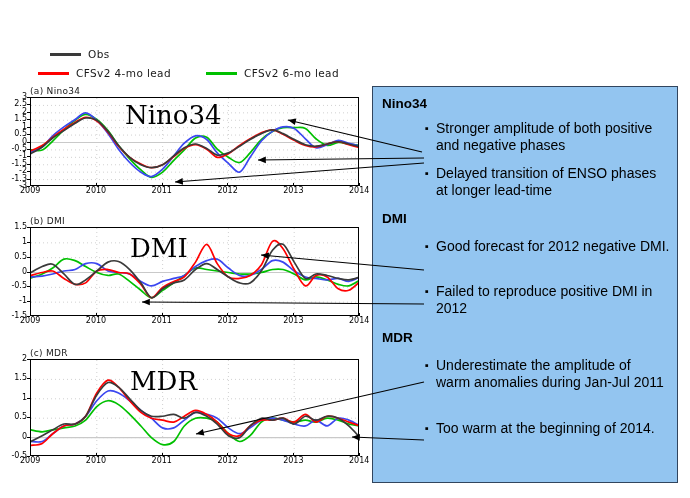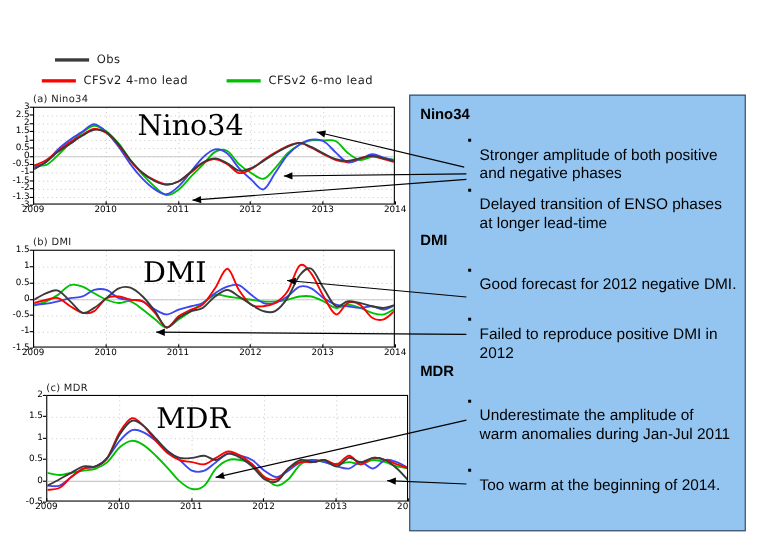--- a/index.html
+++ b/index.html
@@ -104,21 +104,21 @@
     font-size:14px;
     line-height:17px;
     color:#000;
     display:flex;
     align-items:flex-start;
   }
   .bb-marker{
     width:11px;flex:0 0 11px;
     font-size:11px;line-height:17px;color:#000;
   }
-  .bb-text{flex:1 1 auto;margin-top:12px;}
+  .bb-text{flex:1 1 auto;}
 
   
   #arrow-layer{position:absolute;left:0;top:0;width:690px;height:498px;pointer-events:none;}
 </style>
 </head>
 <body>
 
 <div id="root">
 
 
@@ -246,21 +246,21 @@
       <div class="xtick" style="left: 151.6px; top: 101px;">2011</div>
       <div style="position: absolute; background: rgb(0, 0, 0); width: 1px; height: 3px; left: 161.6px; top: 97px;"></div>
       <div class="xtick" style="left: 217.4px; top: 101px;">2012</div>
       <div style="position: absolute; background: rgb(0, 0, 0); width: 1px; height: 3px; left: 227.4px; top: 97px;"></div>
       <div class="xtick" style="left: 283.2px; top: 101px;">2013</div>
       <div style="position: absolute; background: rgb(0, 0, 0); width: 1px; height: 3px; left: 293.2px; top: 97px;"></div>
       <div class="xtick" style="left: 349px; top: 101px;">2014</div>
       <div style="position: absolute; background: rgb(0, 0, 0); width: 1px; height: 3px; left: 359px; top: 97px;"></div>
     </div>
 
-  <div class="panel" id="panelC" style="left:12px;top:348px;width:370px;height:128px;padding-left:44px;">
+  <div class="panel" id="panelC" style="left:0px;top:348px;width:370px;height:128px;padding-left:44px;">
     <div class="panel-caption" style="left:30px;top:0px;">(c) MDR</div>
     <div class="plotbox" id="boxC" style="left:30px;top:11px;width:329px;height:97px;">
         <svg width="329" height="97" class="plot-svg">
           <line x1="0" y1="77.6" x2="329" y2="77.6" stroke="#bdbdbd" stroke-width="0.7" stroke-dasharray="1 3"></line>
           <line x1="0" y1="58.199999999999996" x2="329" y2="58.199999999999996" stroke="#bdbdbd" stroke-width="0.7" stroke-dasharray="1 3"></line>
           <line x1="0" y1="38.800000000000004" x2="329" y2="38.800000000000004" stroke="#bdbdbd" stroke-width="0.7" stroke-dasharray="1 3"></line>
           <line x1="0" y1="19.39999999999999" x2="329" y2="19.39999999999999" stroke="#bdbdbd" stroke-width="0.7" stroke-dasharray="1 3"></line>
           <line x1="65.8" y1="0" x2="65.8" y2="97" stroke="#bdbdbd" stroke-width="0.7" stroke-dasharray="1 3"></line>
           <line x1="131.6" y1="0" x2="131.6" y2="97" stroke="#bdbdbd" stroke-width="0.7" stroke-dasharray="1 3"></line>
           <line x1="197.4" y1="0" x2="197.4" y2="97" stroke="#bdbdbd" stroke-width="0.7" stroke-dasharray="1 3"></line>

